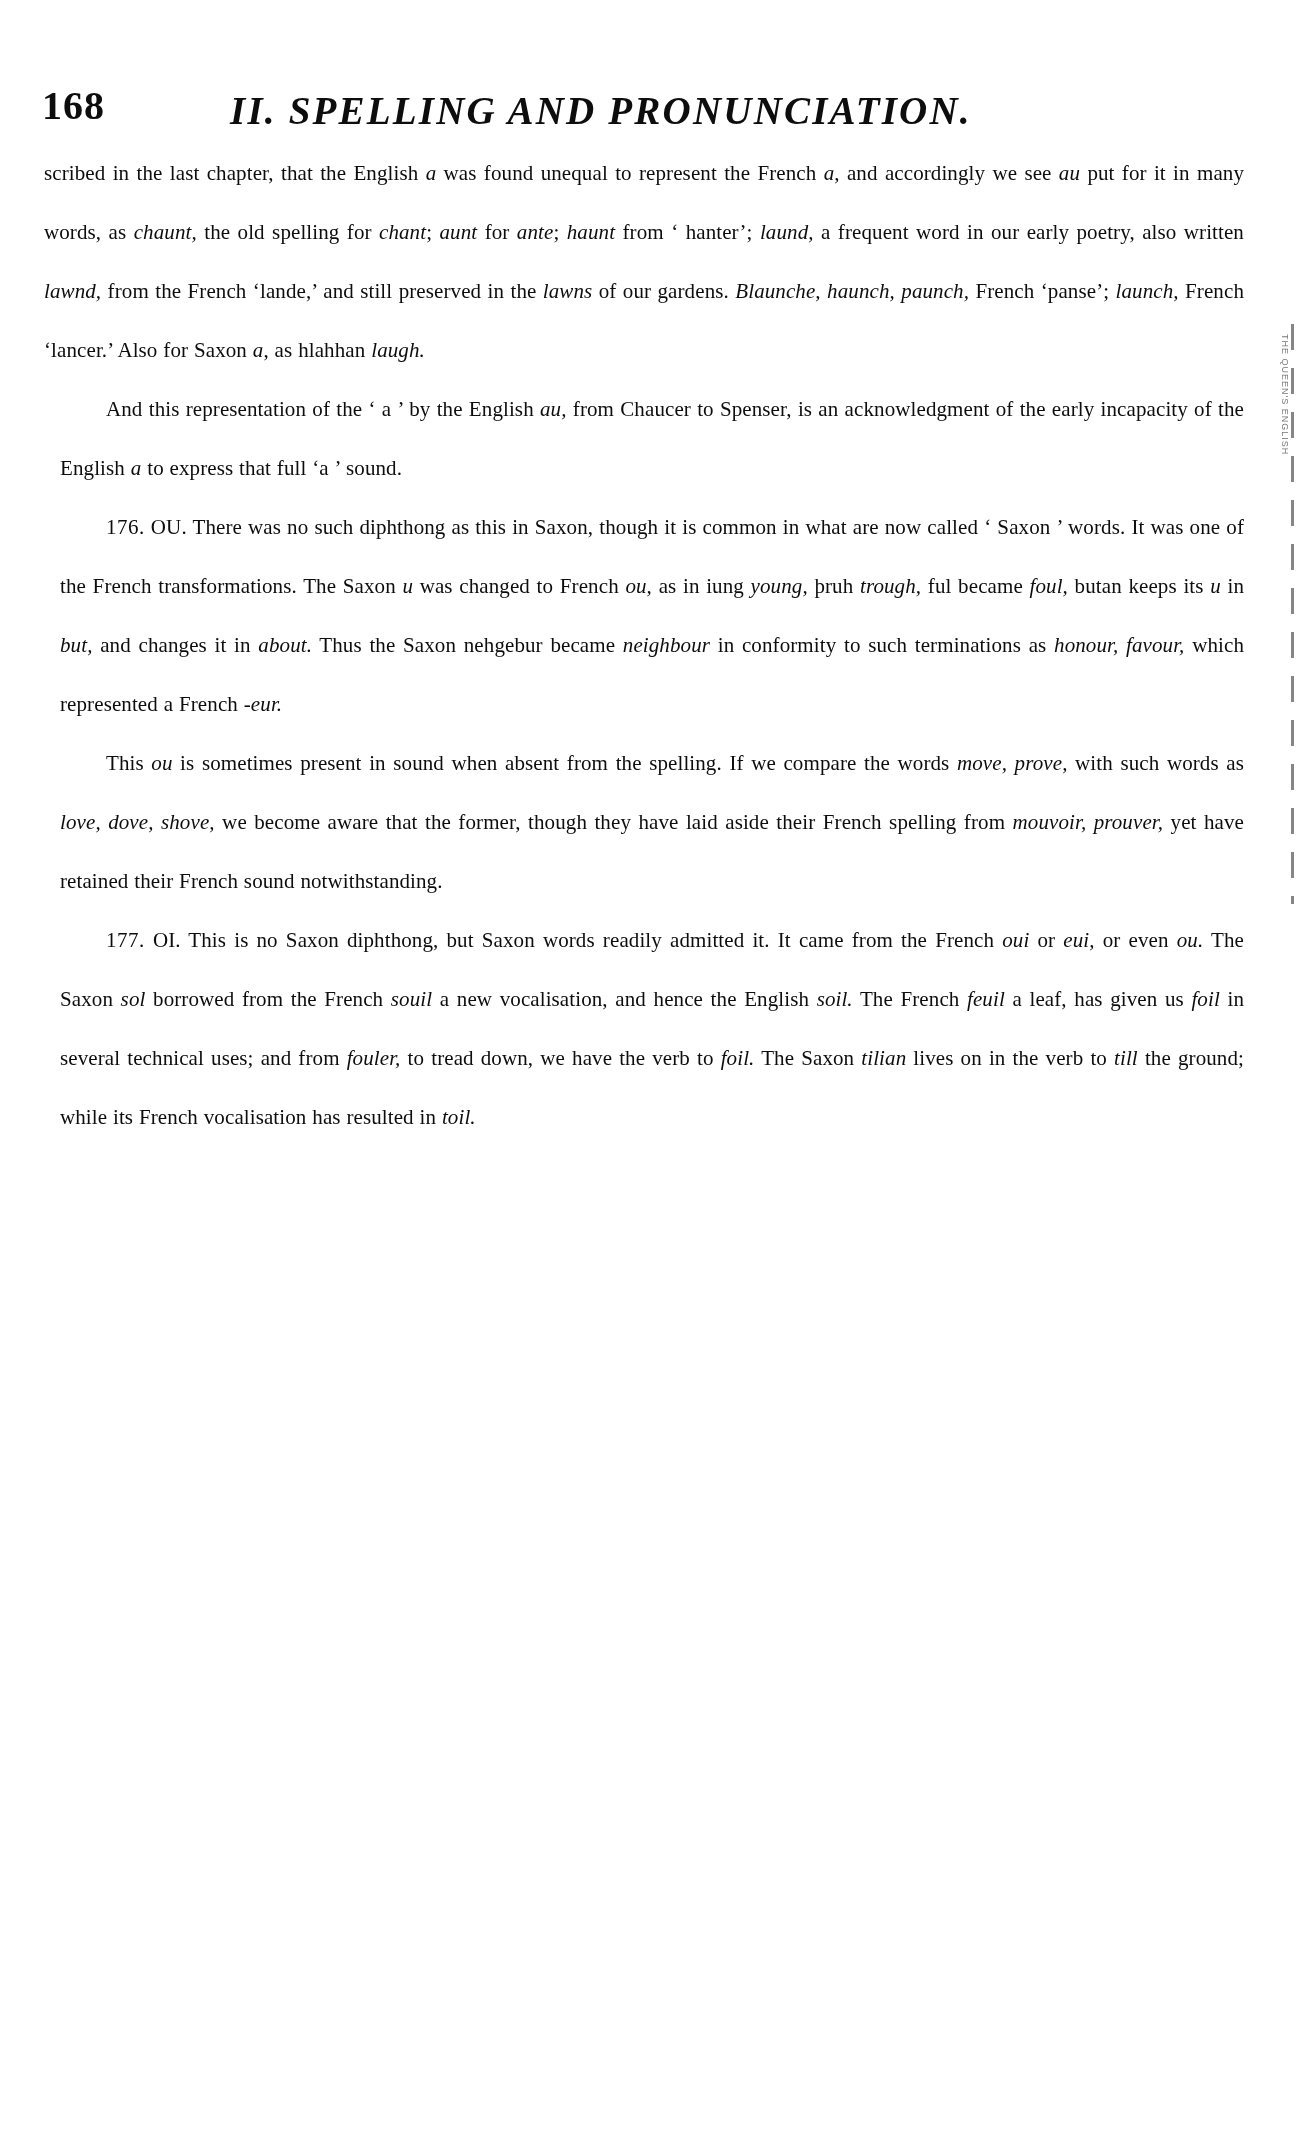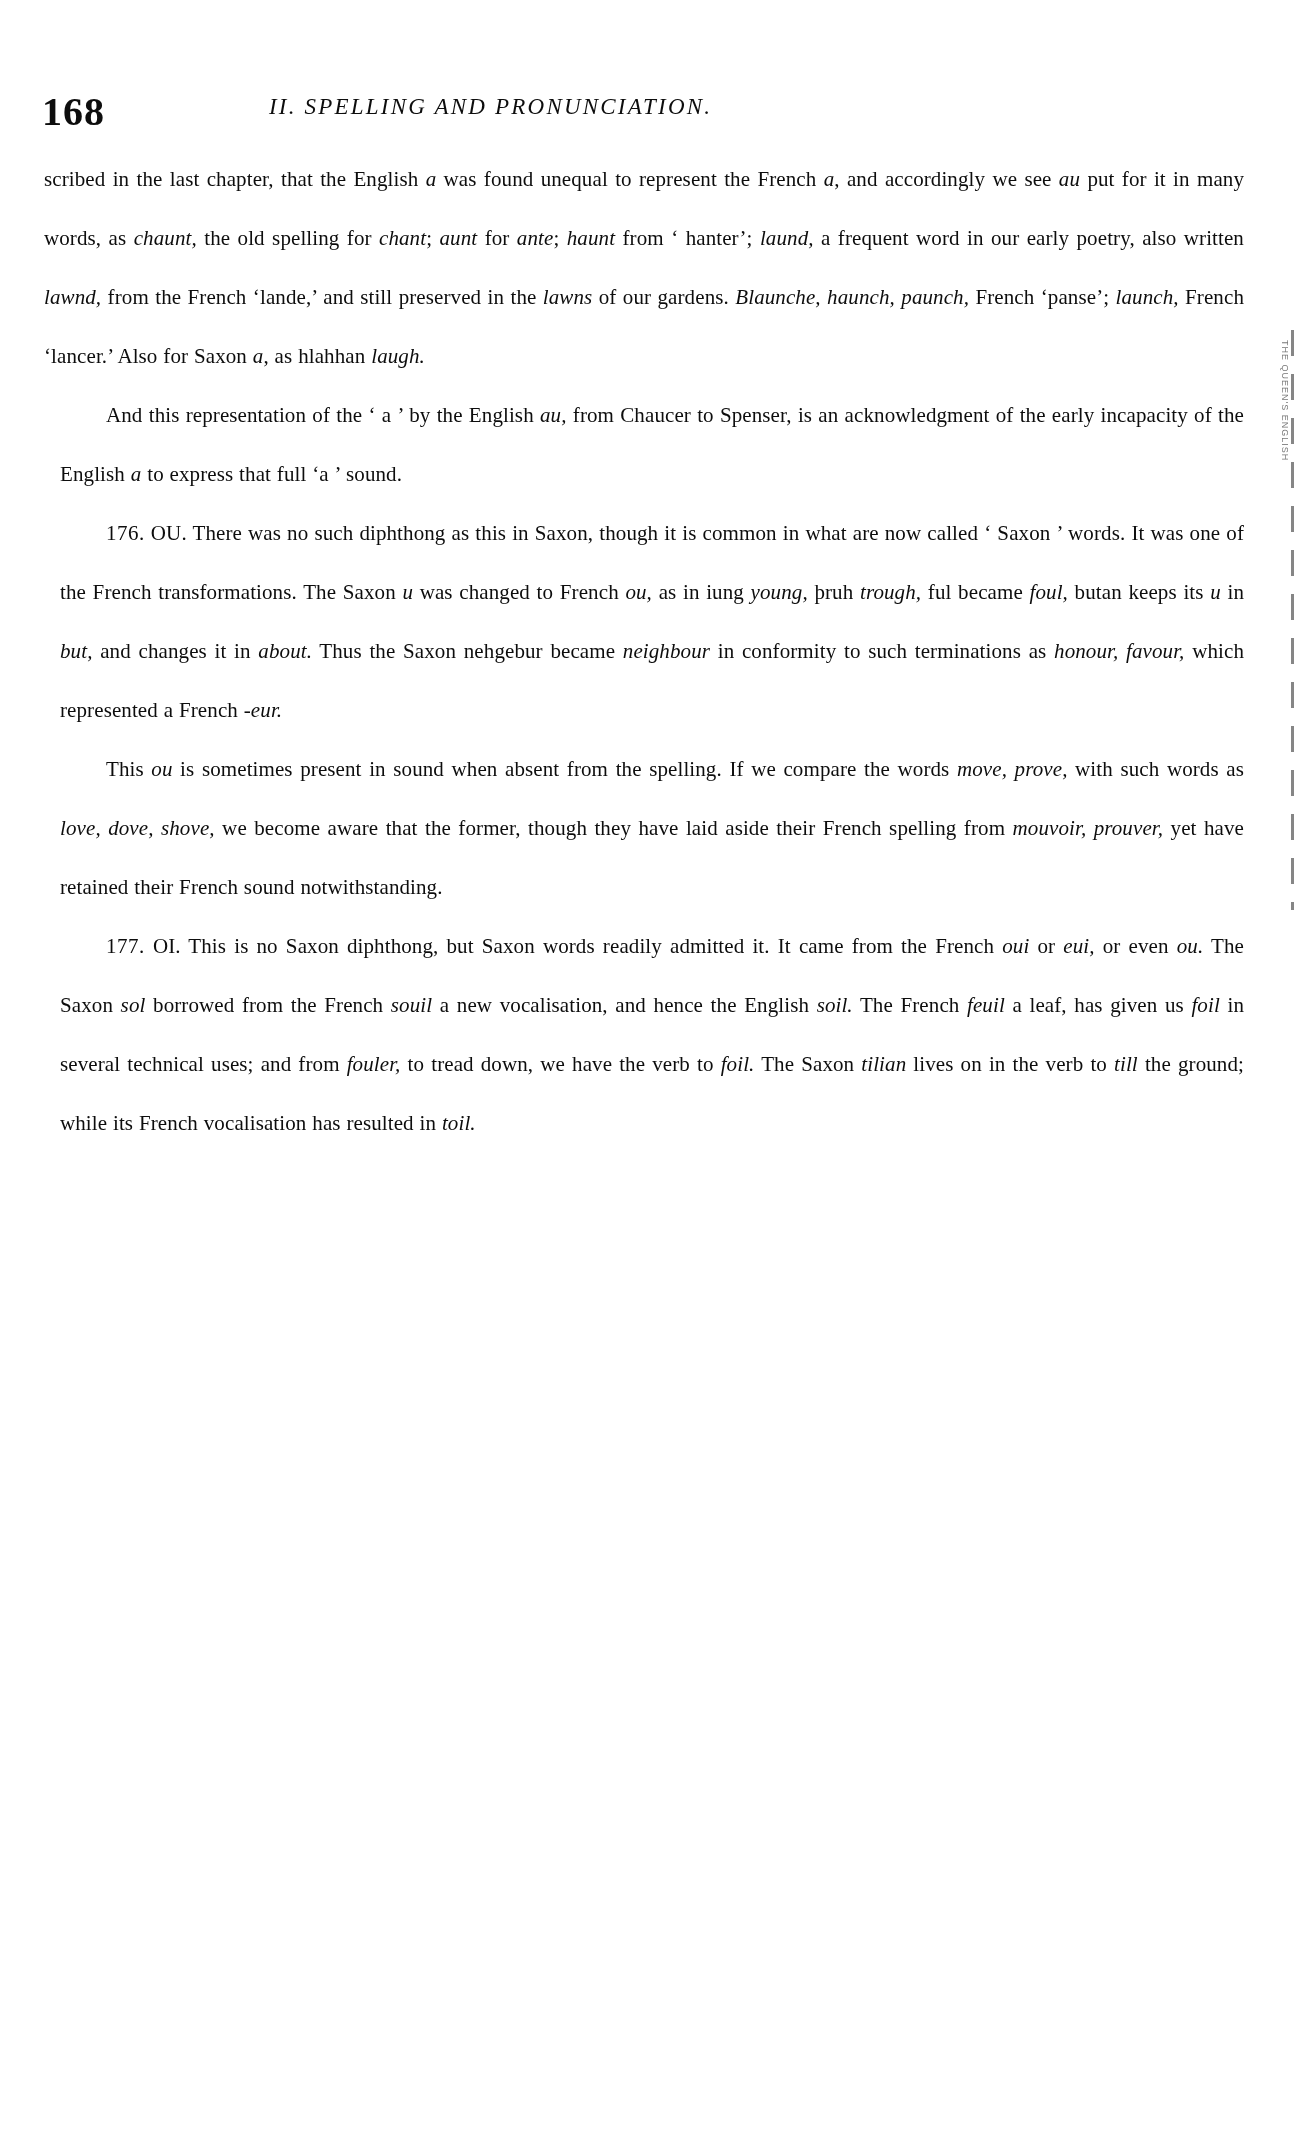--- a/index.html
+++ b/index.html
@@ -11,21 +11,21 @@
     width: 1296px;
     height: 2140px;
     font-family: "Liberation Serif", serif;
     color: #0d0d0d;
     position: relative;
     overflow: hidden;
   }
   .page {
     position: absolute;
     left: 0;
-    top: 10px;
+    top: 4px;
     width: 1296px;
     height: 1632px;
   }
   .header {
     position: absolute;
     left: 0;
     top: 40px;
     width: 1296px;
     height: 60px;
   }
@@ -35,26 +35,25 @@
     top: 38px;
     font-size: 40px;
     letter-spacing: 1px;
     font-weight: 700;
     font-family: "Liberation Serif", serif;
   }
   .running-head {
     position: absolute;
     left: 230px;
     top: 44px;
-    font-size: 23px;
+    font-size: 39px;
     font-style: italic;
-    font-weight: 400;
+    font-weight: 700;
     letter-spacing: 2.2px;
     font-family: "Liberation Serif", serif;
-    margin-left: 39px;
   }
   .textblock {
     position: absolute;
     left: 44px;
     top: 140px;
     width: 1200px;
   }
   p.para {
     margin: 0;
     padding: 0;

